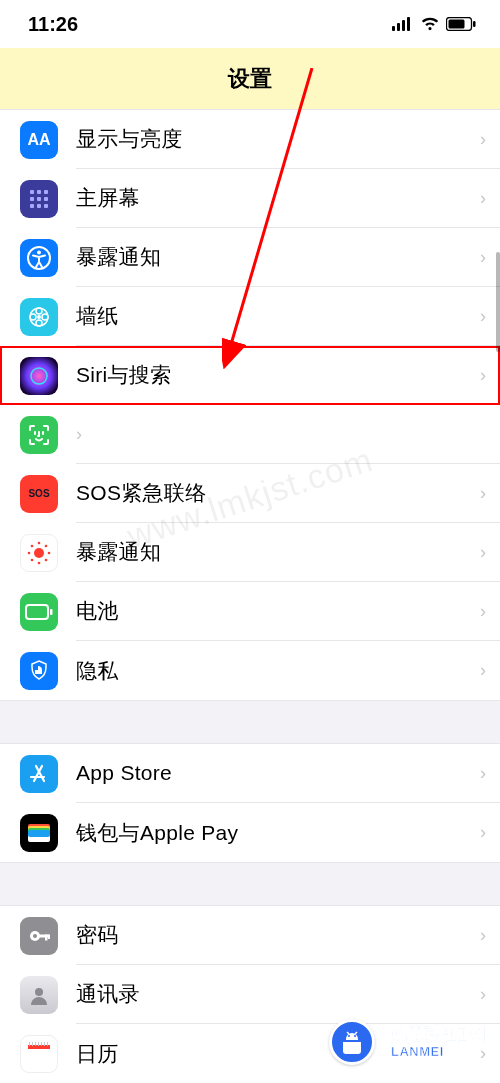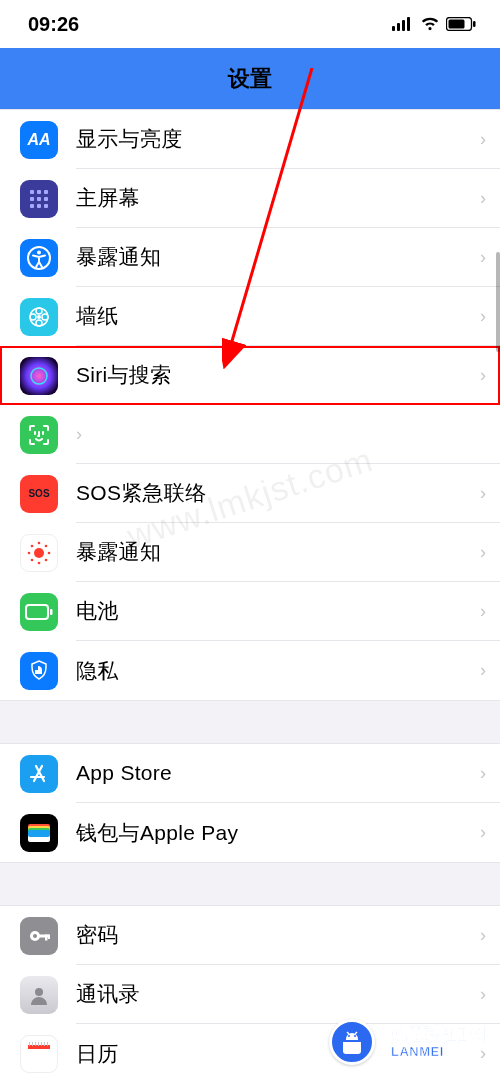--- a/index.html
+++ b/index.html
@@ -17,21 +17,21 @@
     background: #fff;
     display: flex;
     justify-content: space-between;
     align-items: center;
     padding: 0 24px 0 28px;
     font-weight: 600;
     font-size: 20px;
   }
   .status-right { display: flex; align-items: center; gap: 6px; }
   .nav-header {
-    background: #3b82f6;
+    background: #fef9c3;
     height: 62px;
     display: flex;
     align-items: center;
     justify-content: center;
     font-size: 22px;
     font-weight: 600;
     border-bottom: 1px solid #e5e5ea;
   }
   .list { background: #fff; }
   .row {
@@ -112,21 +112,21 @@
     width: 4px;
     height: 100px;
     background: rgba(0,0,0,0.28);
     border-radius: 2px;
   }
 </style>
 </head>
 <body>
 
 <div class="status-bar">
-  <span>09:26</span>
+  <span>11:26</span>
   <span class="status-right">
     <svg width="22" height="14" viewBox="0 0 22 14">
         <rect x="0" y="9" width="3" height="5" rx="1" fill="#000"></rect>
         <rect x="5" y="6" width="3" height="8" rx="1" fill="#000"></rect>
         <rect x="10" y="3" width="3" height="11" rx="1" fill="#000"></rect>
         <rect x="15" y="0" width="3" height="14" rx="1" fill="#000"></rect>
       </svg>
     <svg width="20" height="14" viewBox="0 0 20 14">
         <path d="M10 13.2a1.6 1.6 0 100-3.2 1.6 1.6 0 000 3.2zM5.2 7.3a7 7 0 019.6 0l-1.7 1.7a4.6 4.6 0 00-6.2 0L5.2 7.3zM1.8 3.9a12 12 0 0116.4 0l-1.7 1.7a9.6 9.6 0 00-13 0L1.8 3.9z" fill="#000"></path>
       </svg>
@@ -138,21 +138,21 @@
   </span>
 </div>
 
 <div class="nav-header">
   <span>设置</span>
 </div>
 
 <div class="list">
 
   <div class="row">
-    <div class="icon-box" style="background:#0a7aff;font-style:italic;">
+    <div class="icon-box" style="background:#0a7aff;">
       <span style="color:#fff;font-size:16px;">AA</span>
     </div>
     <div class="row-body">
         <span class="row-label">显示与亮度</span>
         <span class="chevron">›</span>
       </div>
   </div>
 
   <div class="row">
     <div class="icon-box" style="background:#3b3b9b;">

